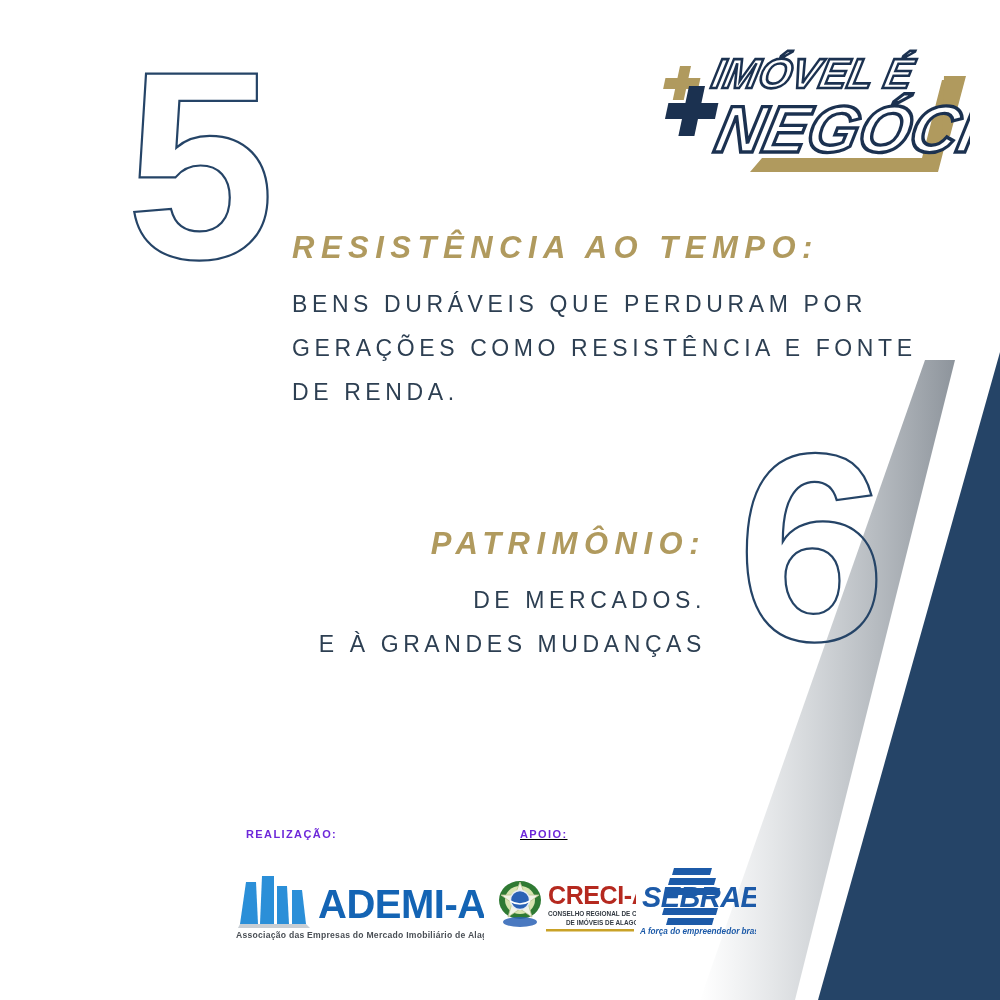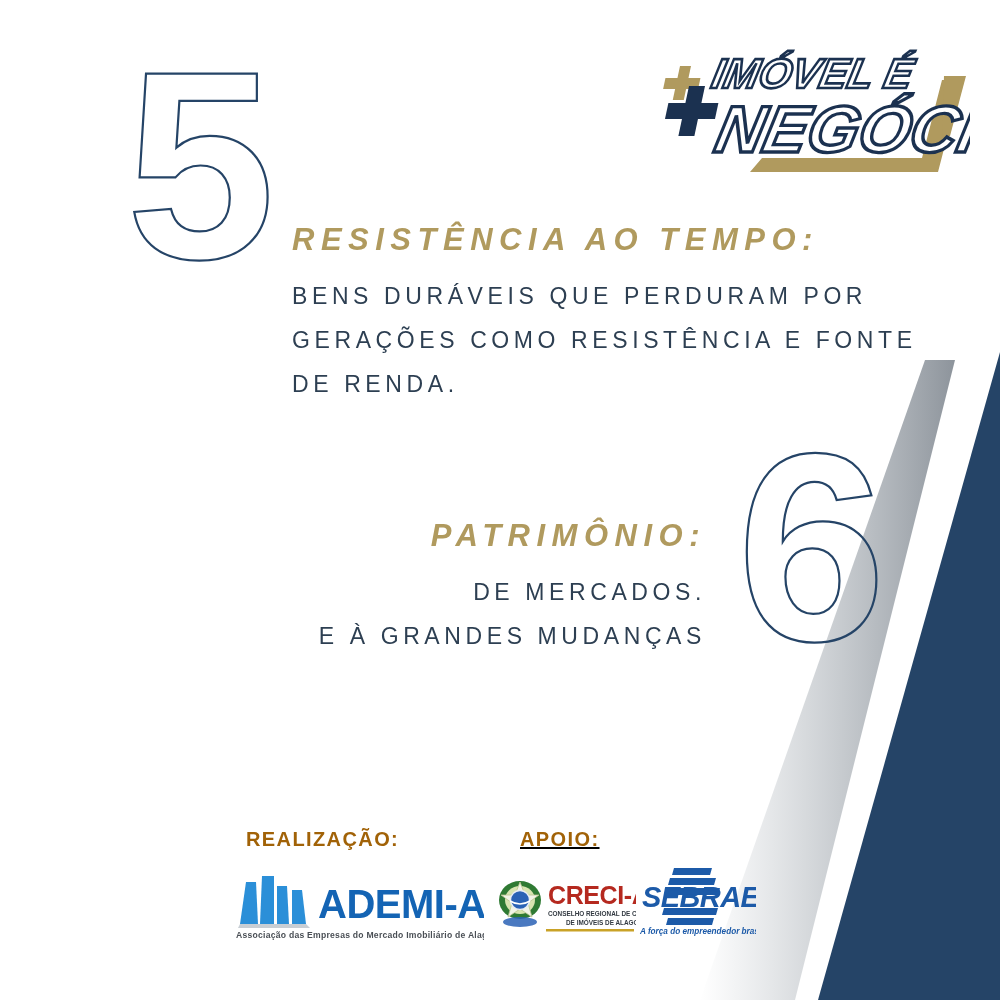--- a/index.html
+++ b/index.html
@@ -24,21 +24,21 @@
     fill:none;
     stroke:#254467;
     stroke-width:2.2;
   }
 
   
   .logo{position:absolute;left:650;top:40px;width:320px;height:140px;}
   .logo svg{display:block;}
 
   
-  .block{position:absolute;}
+  .block{position:absolute;margin-top:8px;}
   .kicker{
     color:#b09a5e;
     font-style:italic;
     font-weight:700;
     font-size:31px;
     letter-spacing:6.5px;
     white-space:nowrap;
     margin:0 0 16px 0;
   }
   .body-line{
@@ -51,22 +51,22 @@
     font-weight:400;
   }
   .block-5{left:292px;top:222px;text-align:left;}
   .block-6{right:294px;top:518px;text-align:right;}
   .block-6 .kicker{letter-spacing:6.5px;padding-left:36px;}
 
   
   .footer{position:absolute;left:0;top:820px;width:1000px;height:140px;}
   .foot-group{position:absolute;}
   .foot-label{
-    color:#a16207;
-    font-size:20px;
+    color:#6d28d9;
+    font-size:11px;
     font-weight:700;
     letter-spacing:1.4px;
     margin:0 0 14px 0;
     white-space:nowrap;
   }
   .realizacao{left:246px;top:8px;}
   .apoio{left:520px;top:8px;text-decoration:underline;}
 
   .logo-row{position:absolute;left:0;top:52px;}
   .ademi{left:234px;}

